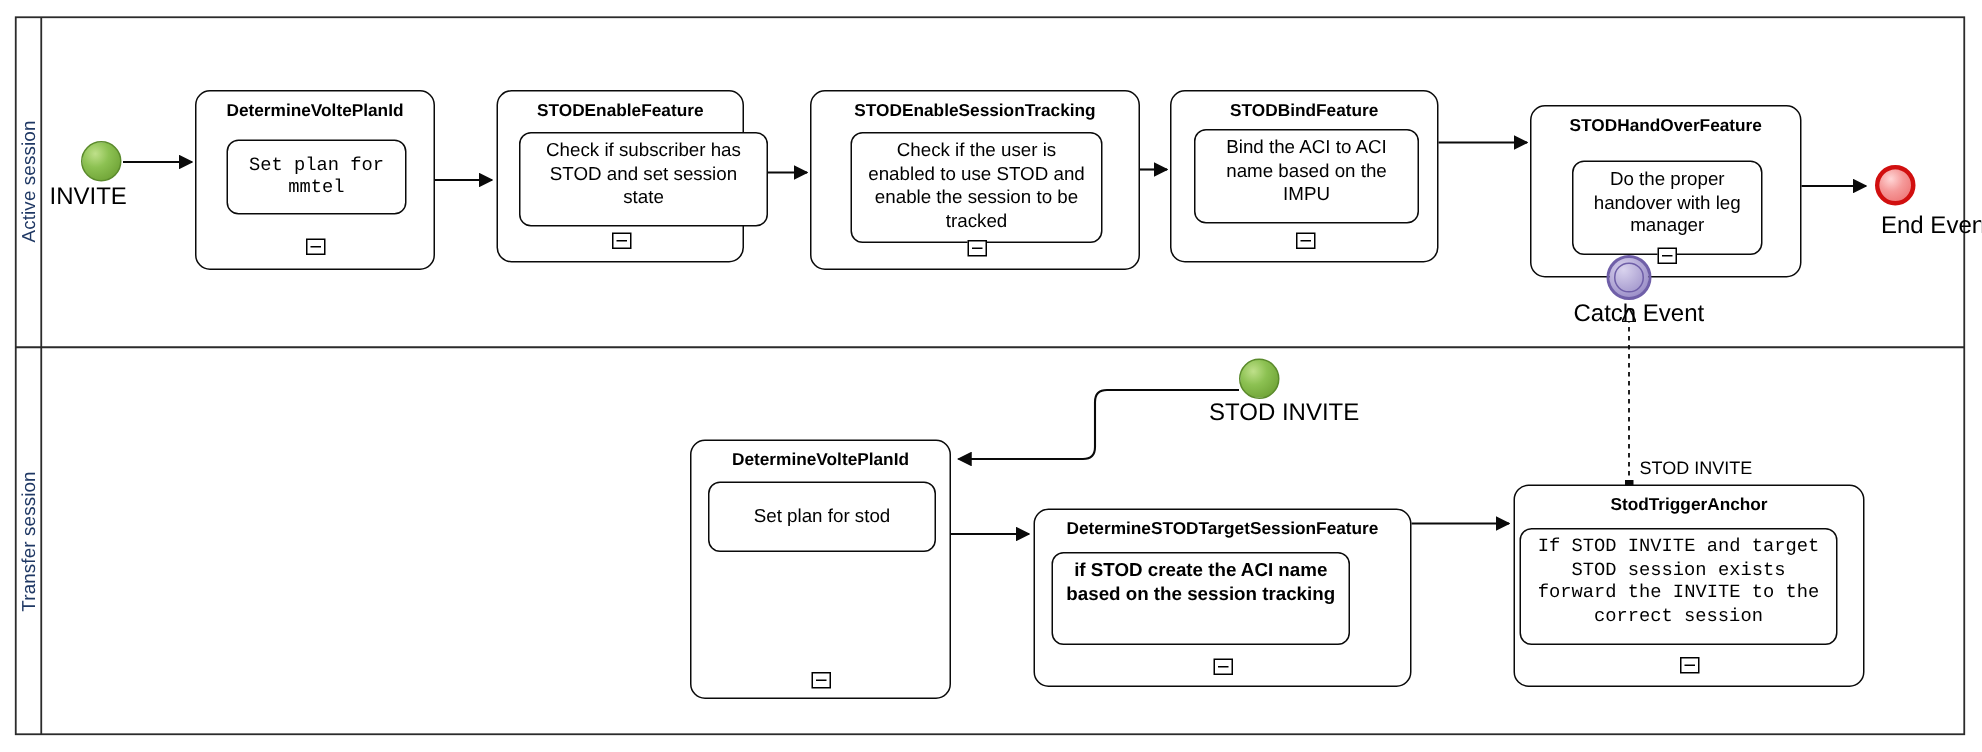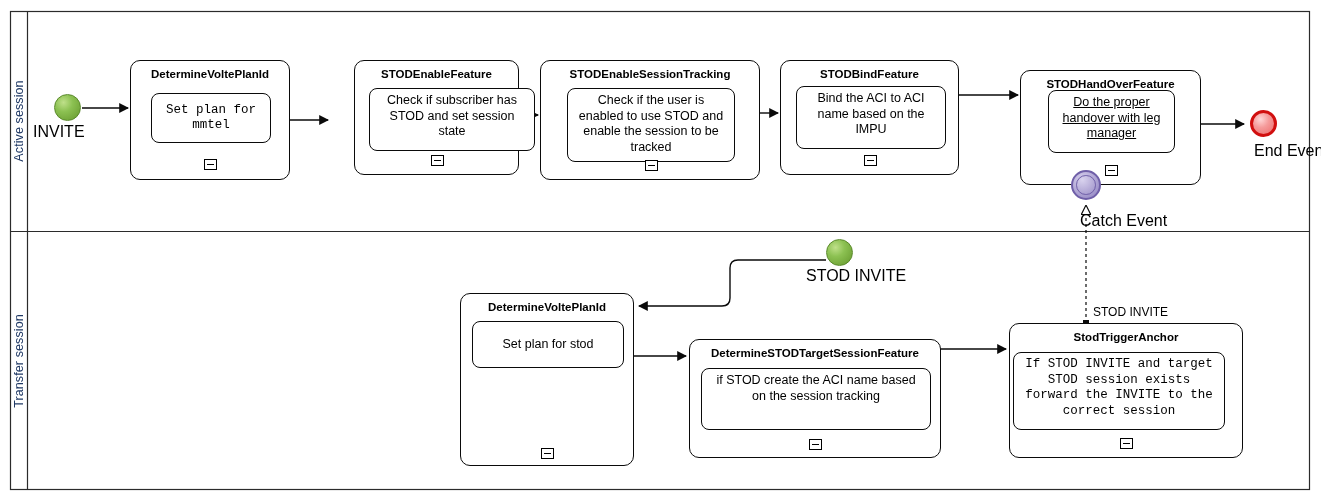--- a/index.html
+++ b/index.html
@@ -202,69 +202,69 @@
 
     <line class="conn-dashed" x1="1086" y1="323" x2="1086" y2="206" marker-start="url(#assoc-tail)" marker-end="url(#assoc-head)"></line>
   </svg>
 
   <div class="node" style="left:130px; top:60px; width:160px; height:120px;">
     <div class="node-title">DetermineVoltePlanId</div>
     <div class="inner-task vcenter" style="left:20px; top:32px; width:120px; height:50px;font-family:Liberation Mono, monospace;">Set plan for mmtel</div>
     <div class="collapse-marker" style="left:73px; bottom:9px;"></div>
   </div>
 
-  <div class="node" style="left:331px; top:60px; width:165px; height:115px;margin-left:23px;">
+  <div class="node" style="left:331px; top:60px; width:165px; height:115px;">
     <div class="node-title">STODEnableFeature</div>
     <div class="inner-task" style="left:14px; top:27px; width:166px; height:63px;">Check if subscriber has STOD and set session state</div>
     <div class="collapse-marker" style="left:76px; bottom:8px;"></div>
   </div>
 
   <div class="node" style="left:780px; top:60px; width:179px; height:115px;">
     <div class="node-title">STODBindFeature</div>
     <div class="inner-task" style="left:15px; top:25px; width:150px; height:63px;">Bind the ACI to ACI name based on the IMPU</div>
     <div class="collapse-marker" style="left:83px; bottom:8px;"></div>
   </div>
 
   <div class="node" style="left:540px; top:60px; width:220px; height:120px;">
     <div class="node-title">STODEnableSessionTracking</div>
     <div class="inner-task" style="left:26px; top:27px; width:168px; height:74px;">Check if the user is enabled to use STOD and enable the session to be tracked</div>
     <div class="collapse-marker" style="left:104px; bottom:8px;"></div>
   </div>
 
   <div class="node" style="left:1020px; top:70px; width:181px; height:115px;">
     <div class="node-title">STODHandOverFeature</div>
-    <div class="inner-task" style="left:27px; top:19px; width:127px; height:63px;text-decoration:underline;">Do the proper handover with leg manager</div>
+    <div class="inner-task" style="left:27px; top:36px; width:127px; height:63px;">Do the proper handover with leg manager</div>
     <div class="collapse-marker" style="left:84px; bottom:8px;"></div>
   </div>
 
   <div class="node" style="left:460px; top:293px; width:174px; height:173px;">
     <div class="node-title">DetermineVoltePlanId</div>
     <div class="inner-task vcenter" style="left:11px; top:27px; width:152px; height:47px;">Set plan for stod</div>
     <div class="collapse-marker" style="left:80px; bottom:6px;"></div>
   </div>
 
   <div class="node" style="left:689px; top:339px; width:252px; height:119px;">
     <div class="node-title">DetermineSTODTargetSessionFeature</div>
-    <div class="inner-task" style="left:11px; top:28px; width:230px; height:62px;">if STOD create the ACI name based on the session tracking</div>
+    <div class="inner-task" style="left:11px; top:28px; width:199px; height:62px;font-weight:bold;">if STOD create the ACI name based on the session tracking</div>
     <div class="collapse-marker" style="left:119px; bottom:7px;"></div>
   </div>
 
   <div class="node" style="left:1009px; top:323px; width:234px; height:135px;">
     <div class="node-title">StodTriggerAnchor</div>
     <div class="inner-task" style="left:3px; top:28px; width:212px; height:78px;font-family:Liberation Mono, monospace;">If STOD INVITE and target STOD session exists forward the INVITE to the correct session</div>
     <div class="collapse-marker" style="left:110px; bottom:8px;"></div>
   </div>
 
   <div class="event event-start" style="left:54px; top:94px;"></div>
   <div class="event-label" style="left:33px; top:123px;">INVITE</div>
 
   <div class="event event-end" style="left:1250px; top:110px;"></div>
   <div class="event-label" style="left:1234px; top:142px;margin-left:20px;">End Event</div>
 
   <div class="event event-catch" style="left:1071px; top:170px;"></div>
-  <div class="event-label" style="left:1049px; top:212px;margin-left:31px;">Catch Event</div>
+  <div class="event-label" style="left:1049px; top:201px;">Catch Event</div>
 
   <div class="event event-start" style="left:826px; top:239px;"></div>
   <div class="event-label" style="left:806px; top:267px;">STOD INVITE</div>
 
   <div class="flow-label" style="left:1093px; top:305px;">STOD INVITE</div>
 
 </div>
 
 </body></html>

